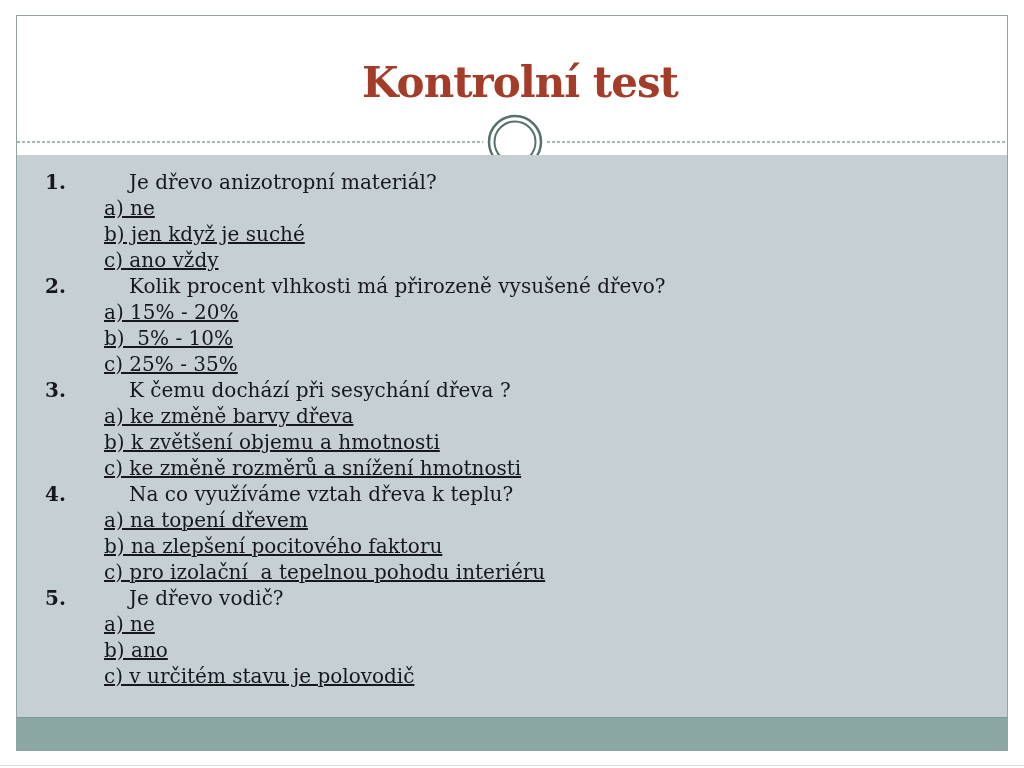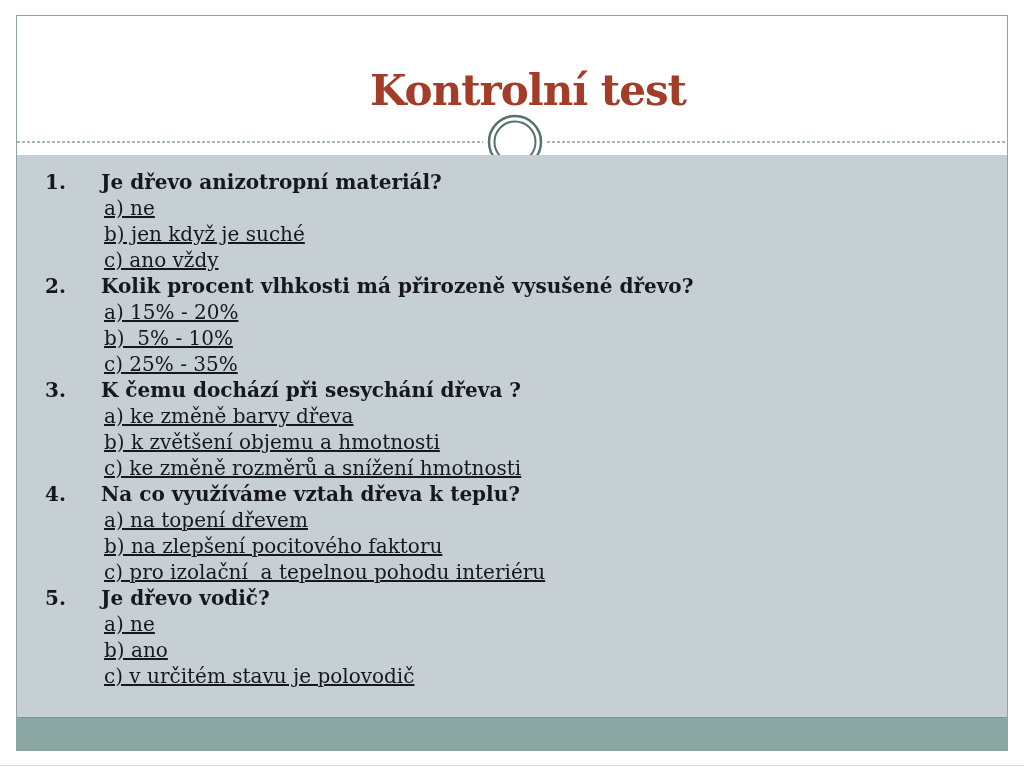--- a/index.html
+++ b/index.html
@@ -18,21 +18,21 @@
     left: 16px; top: 15px;
     width: 990px; height: 734px;
     border: 1px solid var(--frame-border, #8fa5a2);
     background: #ffffff;
   }
 
   .slide-title {
     position: absolute;
     left: 0; top: 34px;
     width: 100%;
-    margin: 16px;
+    margin: 8px;
     text-align: center;
     font-size: 42px;
     font-weight: bold;
     letter-spacing: -1px;
     color: var(--title, #a33c28);
   }
 
   .divider {
     position: absolute;
     left: 0; top: 125px;
@@ -62,21 +62,21 @@
     color: #17181c;
     white-space: pre-wrap;
   }
   .question { display: flex; }
   .qnum {
     width: 56px;
     flex: 0 0 56px;
     font-weight: bold;
   }
   .qcontent { flex: 1 1 auto; }
-  .qtext { font-weight: bold; }
+  .qtext { font-weight: normal; margin-left: 28px; }
   .qopt { padding-left: 3px; text-decoration: underline; }
 
   .footer-bar {
     position: absolute;
     left: 0; bottom: 0;
     width: 100%; height: 33px;
     background: var(--footer-bg, #8ba7a3);
     border-top: 1px solid var(--footer-edge, #7b9894);
     box-sizing: border-box;
   }

